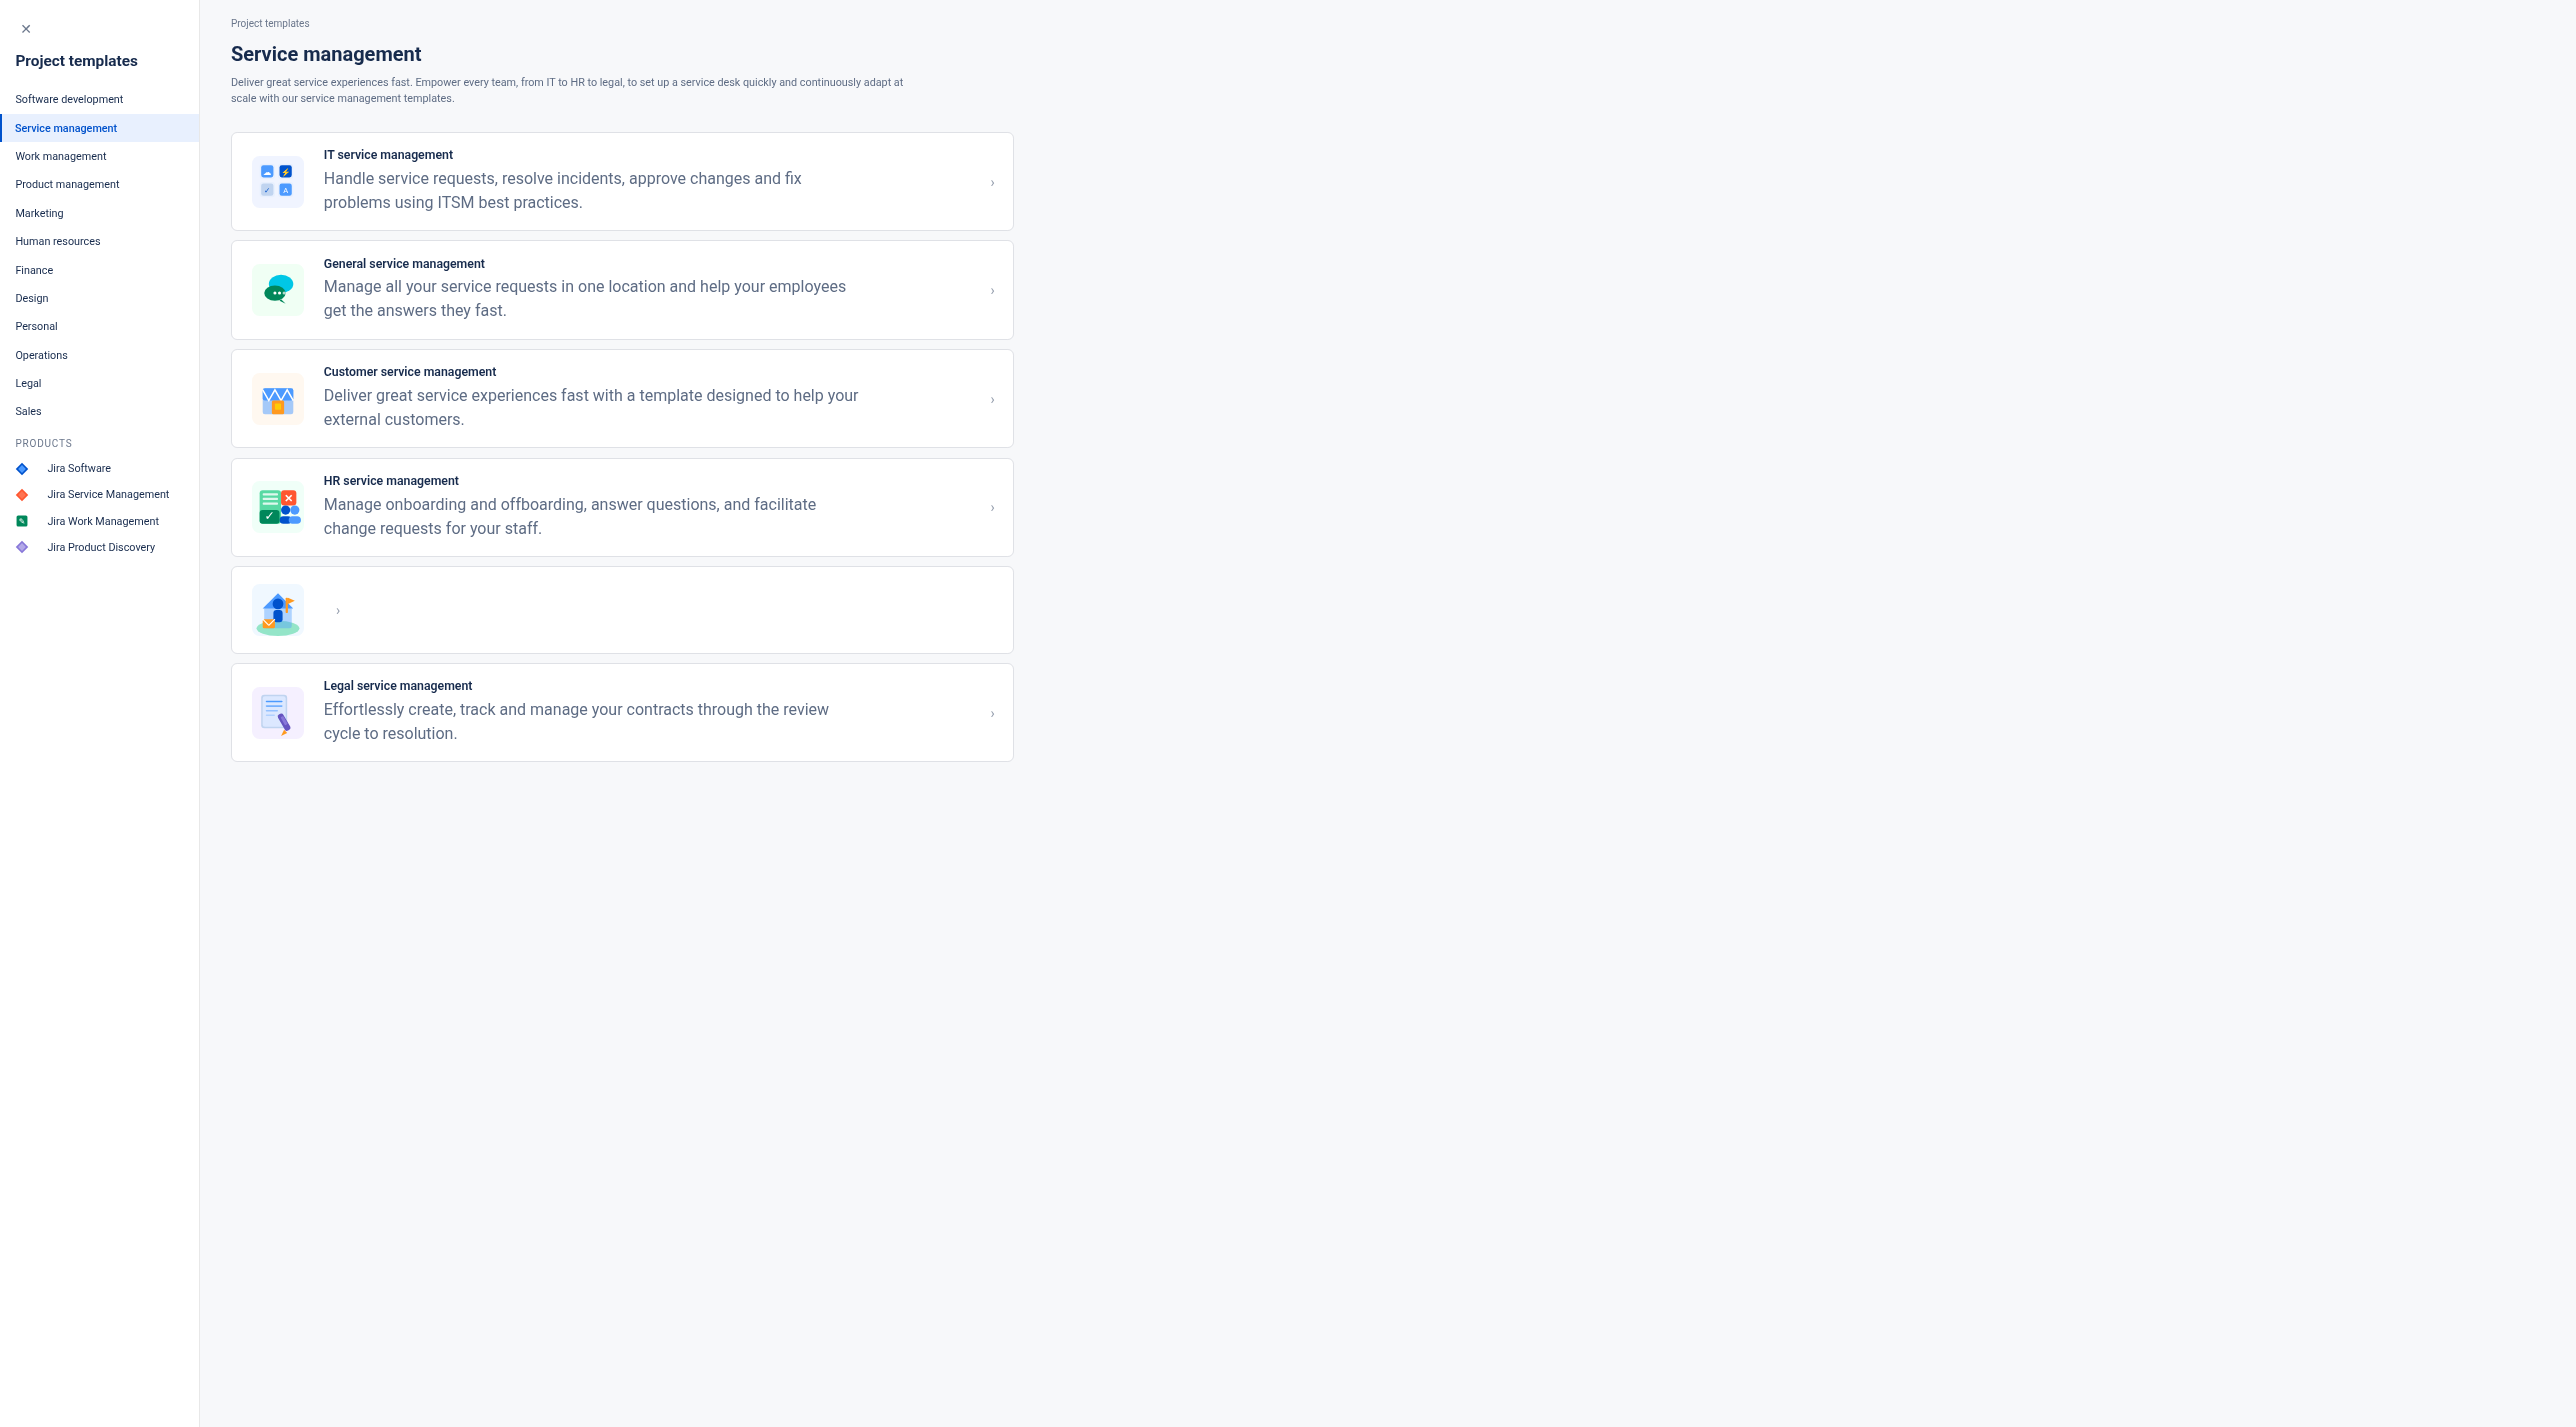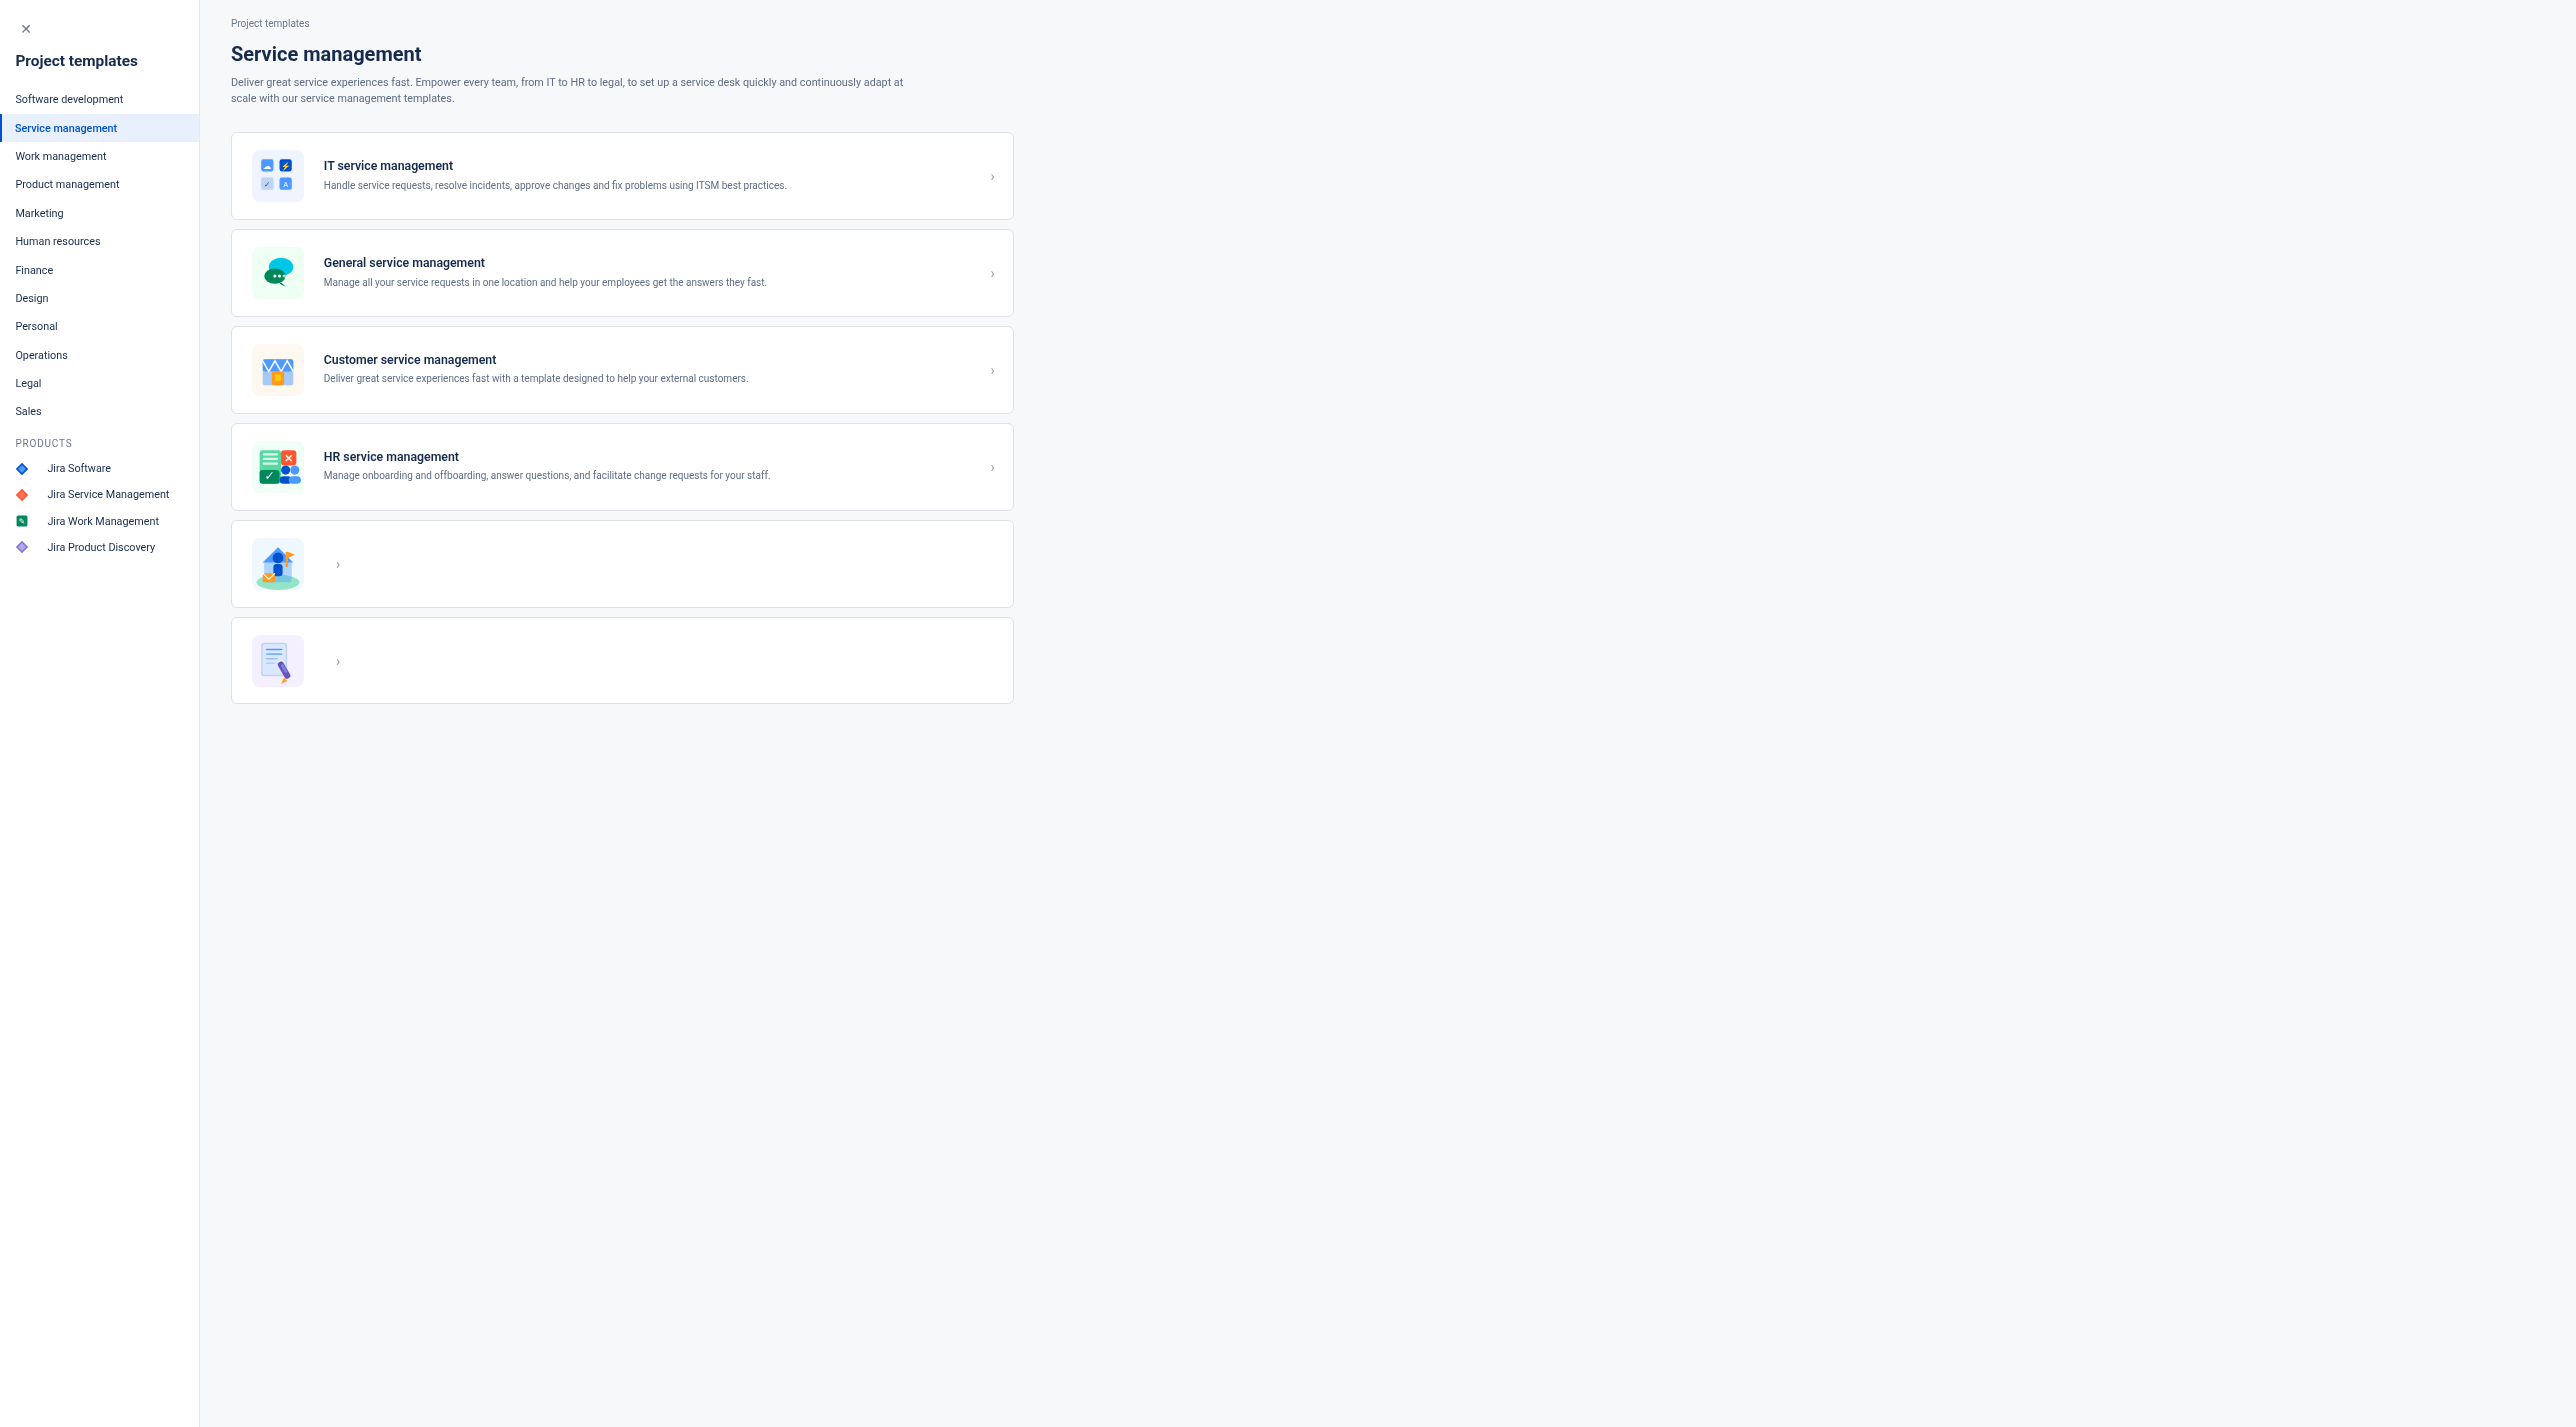--- a/index.html
+++ b/index.html
@@ -154,21 +154,21 @@
     .template-info {
       flex: 1;
     }
     .template-name {
       font-size: 12.3px;
       font-weight: 600;
       color: #172b4d;
       margin-bottom: 4.6px;
     }
     .template-desc {
-      font-size: 10px;
+      font-size: 16px;
       color: #5e6c84;
       line-height: 1.5;
       max-width: 538px;
     }
     .template-arrow {
       font-size: 14px;
       color: #97a0af;
       margin-left: 12.3px;
       flex-shrink: 0;
     }
@@ -377,18 +377,22 @@
       <rect x="18" y="18" width="22" height="2" rx="1" fill="#4c9aff"></rect>
       <rect x="18" y="24" width="22" height="2" rx="1" fill="#4c9aff" opacity="0.7"></rect>
       <rect x="18" y="30" width="16" height="2" rx="1" fill="#4c9aff" opacity="0.5"></rect>
       <rect x="18" y="36" width="12" height="2" rx="1" fill="#4c9aff" opacity="0.3"></rect>
 
       <rect x="38" y="34" width="8" height="24" rx="3" transform="rotate(-30 42 46)" fill="#6554c0"></rect>
       <polygon points="42,56 38,64 46,60" fill="#ff991f"></polygon>
       <rect x="40" y="38" width="4" height="12" rx="1" transform="rotate(-30 42 44)" fill="#8777d9"></rect>
     </svg>
     </div>
+    <div class="template-info">
+      <div class="template-name">Legal service management</div>
+      <div class="template-desc">Effortlessly create, track and manage your contracts through the review cycle to resolution.</div>
+    </div>
     <div class="template-arrow">›</div>
   </div>
       </div>
   </div>
 </main>
 
 
 </body></html>

